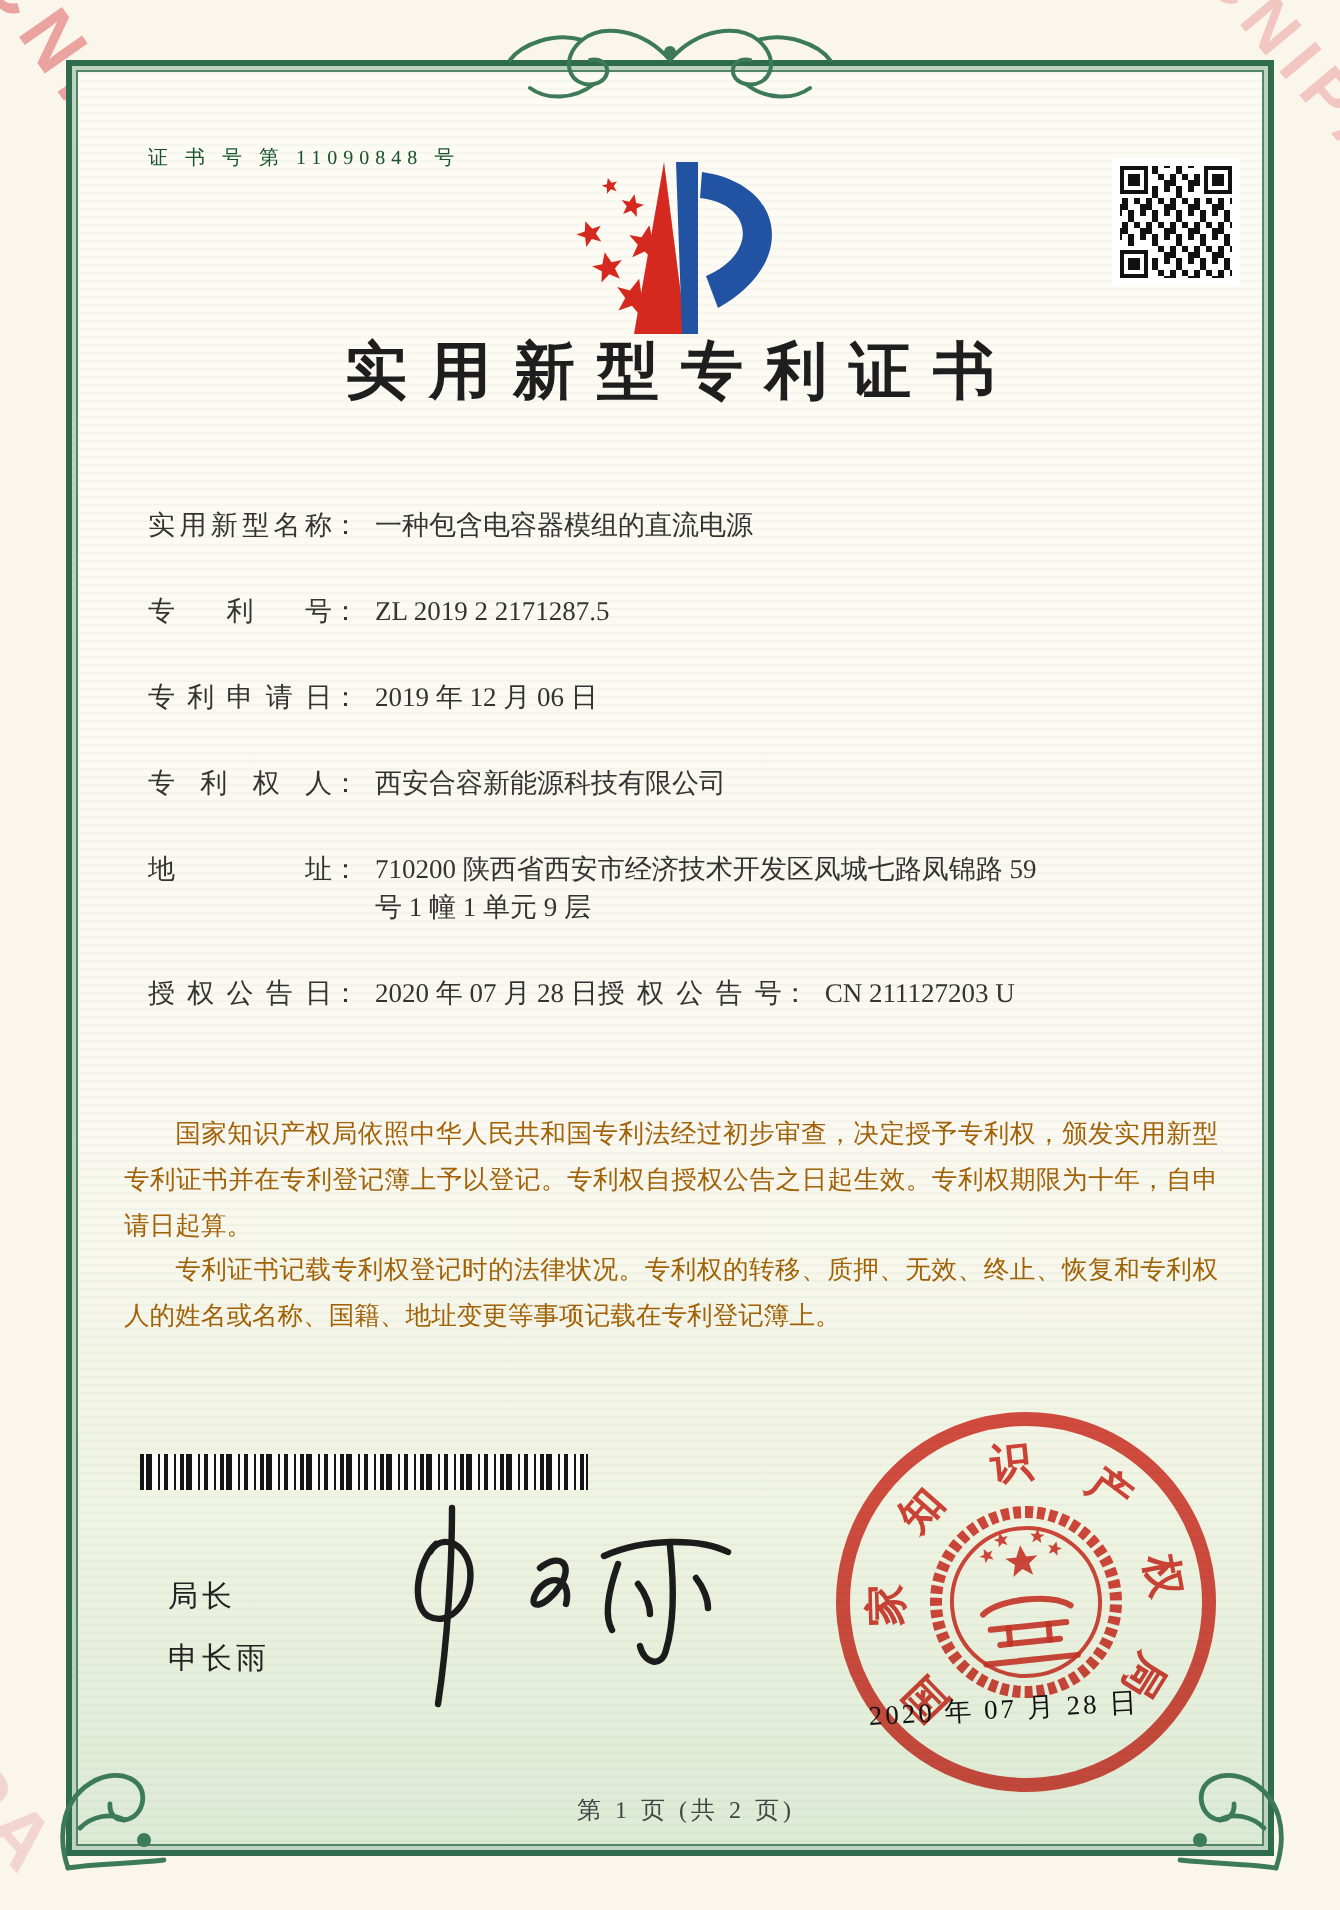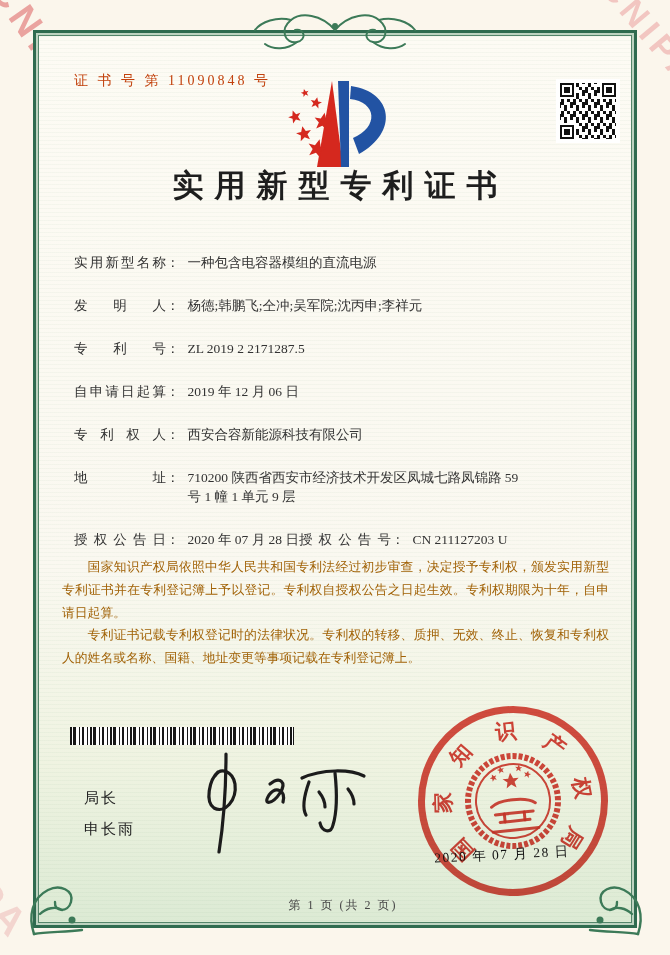--- a/index.html
+++ b/index.html
@@ -29,21 +29,21 @@
     background:
       repeating-linear-gradient(0deg, rgba(110,160,120,0.055) 0 1px, rgba(255,255,255,0) 1px 4px),
       linear-gradient(180deg,#fdfbf4 0%,#faf8f0 60%,#eff3e1 82%,#dcead4 100%);
   }
   .ornament-top { position:absolute; left:235px; top:6px; z-index:3; }
   .ornament-bl  { position:absolute; left:24px; top:880px; z-index:3; }
   .ornament-br  { position:absolute; left:586px; top:880px; z-index:3; transform:scaleX(-1); }
   
   .cert-no {
     position:absolute; left:74px; top:72px; z-index:4;
-    font-size:14px; color:#c2410c; letter-spacing:3px;
+    font-size:10px; color:#14532d; letter-spacing:3px;
   }
   .logo { position:absolute; left:271px; top:80px; z-index:4; }
   .qr {
     position:absolute; left:556px; top:79px; width:64px; height:64px; z-index:4;
     background:#fff; padding:2px;
   }
   .title {
     position:absolute; left:0; top:165px; width:100%; z-index:4;
     text-align:center; font-size:31px; font-weight:bold; color:#1e1e1e;
     letter-spacing:11px; text-indent:11px;
@@ -202,27 +202,24 @@
     </g>
   </svg>
 
   <div class="title">实用新型专利证书</div>
 
   <div class="fields">
     <div>
       <span class="field-label">实用新型名称</span><span class="field-colon">：</span><span class="field-value">一种包含电容器模组的直流电源</span>
     </div>
     <div>
-      <span class="field-label">发明人</span><span class="field-colon">：</span><span class="field-value">杨德;韩鹏飞;仝冲;吴军院;沈丙申;李祥元</span>
-    </div>
-    <div>
       <span class="field-label">专利号</span><span class="field-colon">：</span><span class="field-value">ZL 2019 2 2171287.5</span>
     </div>
     <div>
-      <span class="field-label">自申请日起算</span><span class="field-colon">：</span><span class="field-value">2019 年 12 月 06 日</span>
+      <span class="field-label">专利申请日</span><span class="field-colon">：</span><span class="field-value">2019 年 12 月 06 日</span>
     </div>
     <div>
       <span class="field-label">专利权人</span><span class="field-colon">：</span><span class="field-value">西安合容新能源科技有限公司</span>
     </div>
     <div>
       <span class="field-label">地址</span><span class="field-colon">：</span><span class="field-value">710200 陕西省西安市经济技术开发区凤城七路凤锦路 59
 号 1 幢 1 单元 9 层</span>
     </div>
     <div>
       <span class="field-label">授权公告日</span><span class="field-colon">：</span><span class="field-value">2020 年 07 月 28 日</span><span class="grant-pair-2"><span class="field-label">授权公告号</span><span class="field-colon">：</span><span class="field-value">CN 211127203 U</span></span>

